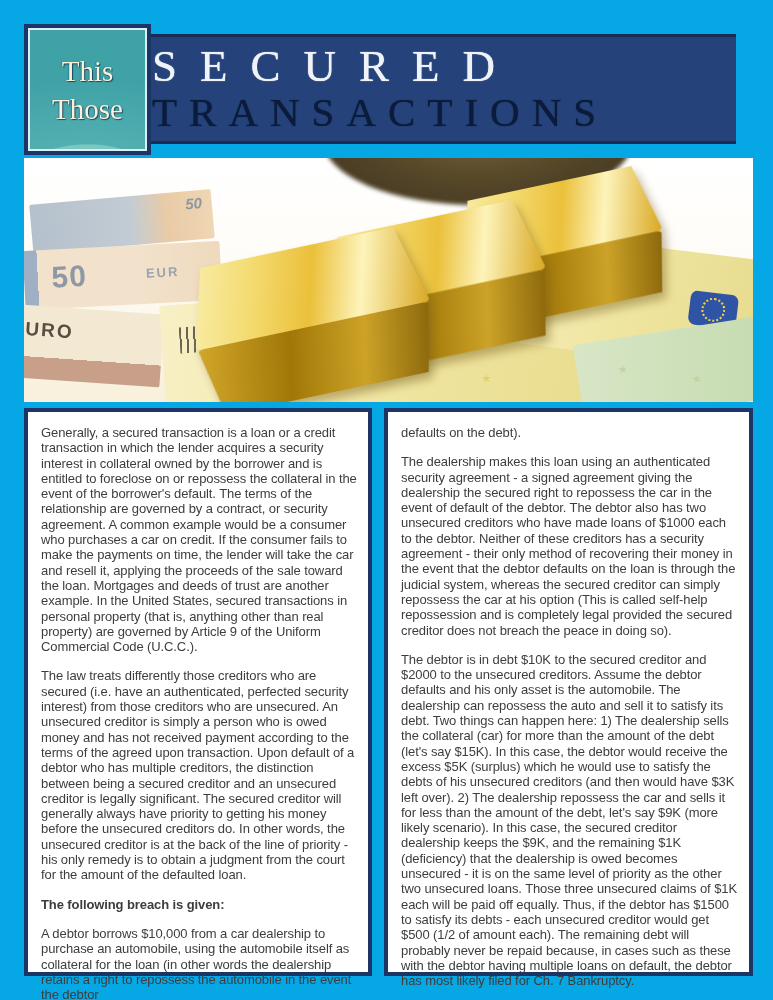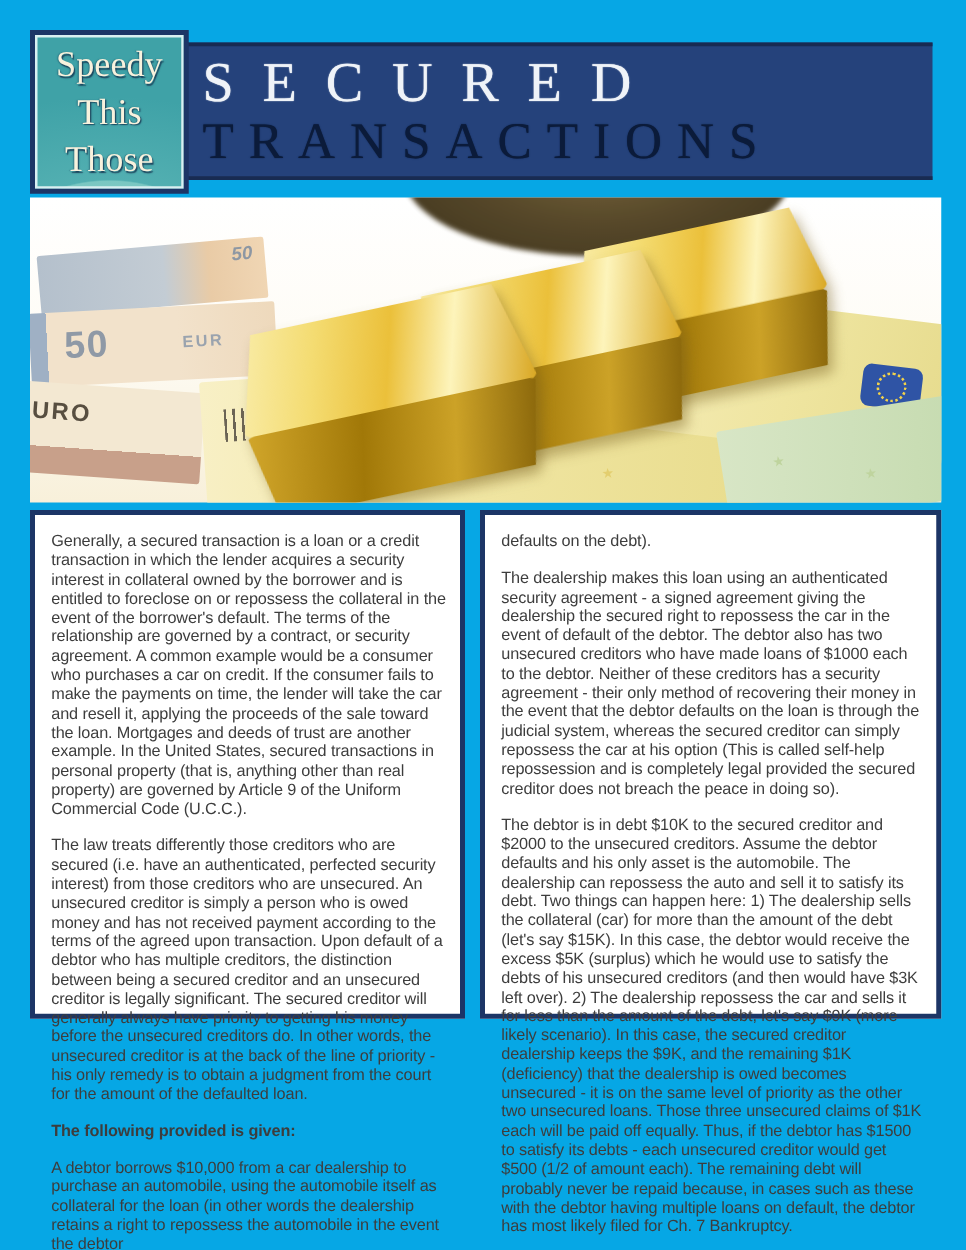--- a/index.html
+++ b/index.html
@@ -6,21 +6,21 @@
   .page{
     position:relative;
     width:773px;height:1000px;
     background:#06A7E5;
     overflow:hidden;
     font-family:"Liberation Sans",sans-serif;
   }
 
   
   .banner{
-    position:absolute;left:134px;top:34px;width:612px;height:110px;
+    position:absolute;left:124px;top:34px;width:612px;height:110px;
     background:#25427B;
     border-top:3px solid #182B52;
     border-bottom:3px solid #182B52;
     box-sizing:border-box;
     display:flex;flex-direction:column;justify-content:center;
     padding-left:28px;
   }
   .banner .t1{
     font-family:"Liberation Serif",serif;
     font-size:45px;line-height:1.02;letter-spacing:23px;
@@ -124,21 +124,21 @@
     background:linear-gradient(100deg,#D2A72B 0%,#A17808 38%,#CCA227 68%,#7E5C06 100%);
     clip-path:polygon(1% 0,99% 0,93% 100%,7% 100%);
     border-radius:8px;
   }
   .bar-back{left:60%;top:10%;width:28%;height:54%;}
   .bar-mid{left:42%;top:24%;width:30%;height:58%;}
   .bar-front{left:23%;top:36%;width:33%;height:62%;}
 
   
   .panel{
-    position:absolute;top:408px;height:407px;
+    position:absolute;top:408px;height:568px;
     background:#FFFFFF;border:4px solid #1C3566;box-sizing:border-box;
     padding:13px 11px 0 13px;
   }
   .panel-left{left:24px;width:348px;}
   .panel-right{left:384px;width:369px;}
   .panel p{
     margin:0 0 14px 0;
     font-size:13px;line-height:15.3px;color:#3D3D3D;
     letter-spacing:-0.1px;
   }
@@ -148,21 +148,20 @@
 <body>
 
 <div class="page">
 
   <div class="banner">
     <div class="t1">SECURED</div>
     <div class="t2">TRANSACTIONS</div>
   </div>
 
   <div class="logo">
-    <span>Speedy</span>
     <span>This</span>
     <span>Those</span>
   </div>
 
   <div class="photo">
     <div class="bronze"></div>
 
     <div class="note note-bluegray">
       <span class="n50">50</span>
     </div>
@@ -199,21 +198,21 @@
       </div>
     <div class="goldbar bar-front">
         <span class="top"></span>
         <span class="front"></span>
       </div>
   </div>
 
   <div class="panel panel-left">
     <p>Generally, a secured transaction is a loan or a credit transaction in which the lender acquires a security interest in collateral owned by the borrower and is entitled to foreclose on or repossess the collateral in the event of the borrower's default. The terms of the relationship are governed by a contract, or security agreement. A common example would be a consumer who purchases a car on credit. If the consumer fails to make the payments on time, the lender will take the car and resell it, applying the proceeds of the sale toward the loan. Mortgages and deeds of trust are another example. In the United States, secured transactions in personal property (that is, anything other than real property) are governed by Article 9 of the Uniform Commercial Code (U.C.C.).</p>
     <p>The law treats differently those creditors who are secured (i.e. have an authenticated, perfected security interest) from those creditors who are unsecured. An unsecured creditor is simply a person who is owed money and has not received payment according to the terms of the agreed upon transaction. Upon default of a debtor who has multiple creditors, the distinction between being a secured creditor and an unsecured creditor is legally significant. The secured creditor will generally always have priority to getting his money before the unsecured creditors do. In other words, the unsecured creditor is at the back of the line of priority - his only remedy is to obtain a judgment from the court for the amount of the defaulted loan.</p>
-    <p class="bold">The following provided is given:</p>
+    <p class="bold">The following breach is given:</p>
     <p>A debtor borrows $10,000 from a car dealership to purchase an automobile, using the automobile itself as collateral for the loan (in other words the dealership retains a right to repossess the automobile in the event the debtor</p>
   </div>
 
   <div class="panel panel-right">
     <p>defaults on the debt).</p>
     <p>The dealership makes this loan using an authenticated security agreement - a signed agreement giving the dealership the secured right to repossess the car in the event of default of the debtor. The debtor also has two unsecured creditors who have made loans of $1000 each to the debtor. Neither of these creditors has a security agreement - their only method of recovering their money in the event that the debtor defaults on the loan is through the judicial system, whereas the secured creditor can simply repossess the car at his option (This is called self-help repossession and is completely legal provided the secured creditor does not breach the peace in doing so).</p>
     <p>The debtor is in debt $10K to the secured creditor and $2000 to the unsecured creditors. Assume the debtor defaults and his only asset is the automobile. The dealership can repossess the auto and sell it to satisfy its debt. Two things can happen here: 1) The dealership sells the collateral (car) for more than the amount of the debt (let's say $15K). In this case, the debtor would receive the excess $5K (surplus) which he would use to satisfy the debts of his unsecured creditors (and then would have $3K left over). 2) The dealership repossess the car and sells it for less than the amount of the debt, let's say $9K (more likely scenario). In this case, the secured creditor dealership keeps the $9K, and the remaining $1K (deficiency) that the dealership is owed becomes unsecured - it is on the same level of priority as the other two unsecured loans. Those three unsecured claims of $1K each will be paid off equally. Thus, if the debtor has $1500 to satisfy its debts - each unsecured creditor would get $500 (1/2 of amount each). The remaining debt will probably never be repaid because, in cases such as these with the debtor having multiple loans on default, the debtor has most likely filed for Ch. 7 Bankruptcy.</p>
   </div>
 
 </div>

